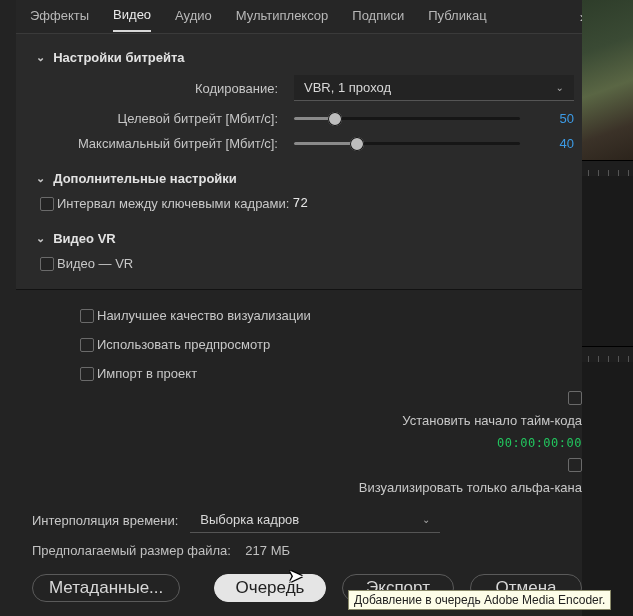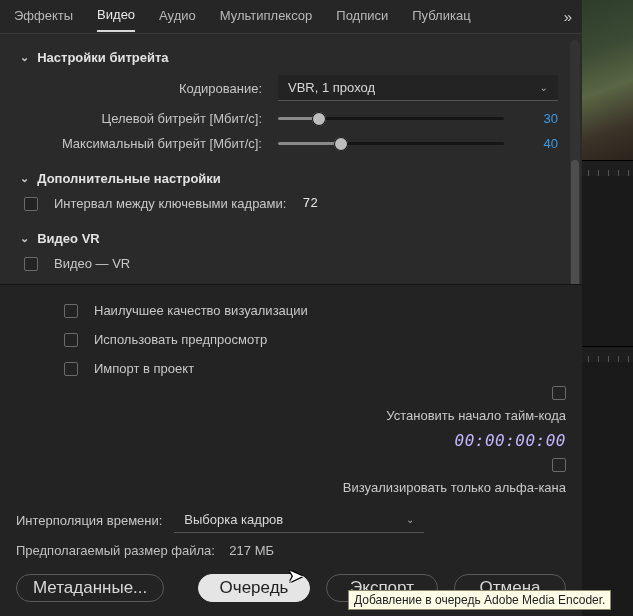--- a/index.html
+++ b/index.html
@@ -6,21 +6,21 @@
   html, body { width: 633px; height: 616px; overflow: hidden; }
   body {
     background: #232323;
     font-family: "Segoe UI", Tahoma, sans-serif;
     font-size: 13px;
     color: #c8c8c8;
     position: relative;
   }
   .panel {
     position: absolute;
-    left: 0; top: 0;
+    left: 16px; top: 0;
     width: 582px; height: 616px;
     background: #232323;
     display: flex;
     flex-direction: column;
   }
   .preview-strip {
     position: absolute;
     right: 0; top: 0;
     width: 51px; height: 616px;
     background: #1a1a1a;
@@ -139,41 +139,41 @@
   .slider-thumb {
     position:absolute; top:50%; transform:translate(-50%,-50%);
     width:14px;height:14px;border-radius:50%;
     background:#bdbdbd; box-shadow:0 0 0 1px #111 inset;
   }
   .slider-val {
     width:40px; text-align:right;
     color:#3c9be6;
   }
   .check-row{
-    display:flex; align-items:center; gap:16px;
+    display:flex; align-items:center; gap:3px;
     margin:6px 0 12px 4px;
   }
   .checkbox {
     width:14px;height:14px;border:1px solid #6a6a6a;background:#232323;
     border-radius:2px;
   }
   .dim { color:#e5e5e5;font-family:Liberation Mono, monospace; }
   
   .bottom {
     background:#232323;
     padding: 14px 16px 14px 16px;
     border-top:1px solid #121212;
   }
   .bottom .check-row{ margin:4px 0 10px 0;padding-left:48px; }
   .opt-grid{
     display:flex; flex-wrap:wrap;
   }
   .opt-grid .check-row{ margin-right:22px; }
   .tc-row{display:flex;align-items:flex-end;gap:8px;margin:2px 0 12px 0; flex-wrap:nowrap;flex-direction:column;}
-  .tc-val{ color:#c4b5fd; letter-spacing:0.5px; font-family:Consolas,monospace; font-size:16px;font-style:italic;}
+  .tc-val{ color:#22c55e; letter-spacing:0.5px; font-family:Consolas,monospace; font-size:12px;}
   .interp-row{
     display:flex; align-items:center; gap:12px; margin:10px 0;
   }
   .interp-row .dropdown{ max-width:250px; flex:0 0 250px;}
   .est-row{ margin:10px 0 16px 0; color:#c0c0c0;}
   .buttons{
     display:flex;
     align-items:center;
     gap:16px;
   }
@@ -244,21 +244,21 @@
       </div>
     </div>
 
     <div class="row">
       <div class="row-label">Целевой битрейт [Мбит/с]:</div>
       <div class="slider-wrap">
         <div class="slider-track">
           <div class="slider-fill" style="width:18%"></div>
           <div class="slider-thumb" style="left:18%"></div>
         </div>
-        <div class="slider-val">30</div>
+        <div class="slider-val">50</div>
       </div>
     </div>
 
     <div class="row">
       <div class="row-label">Максимальный битрейт [Мбит/с]:</div>
       <div class="slider-wrap">
         <div class="slider-track">
           <div class="slider-fill" style="width:28%"></div>
           <div class="slider-thumb" style="left:28%"></div>
         </div>

